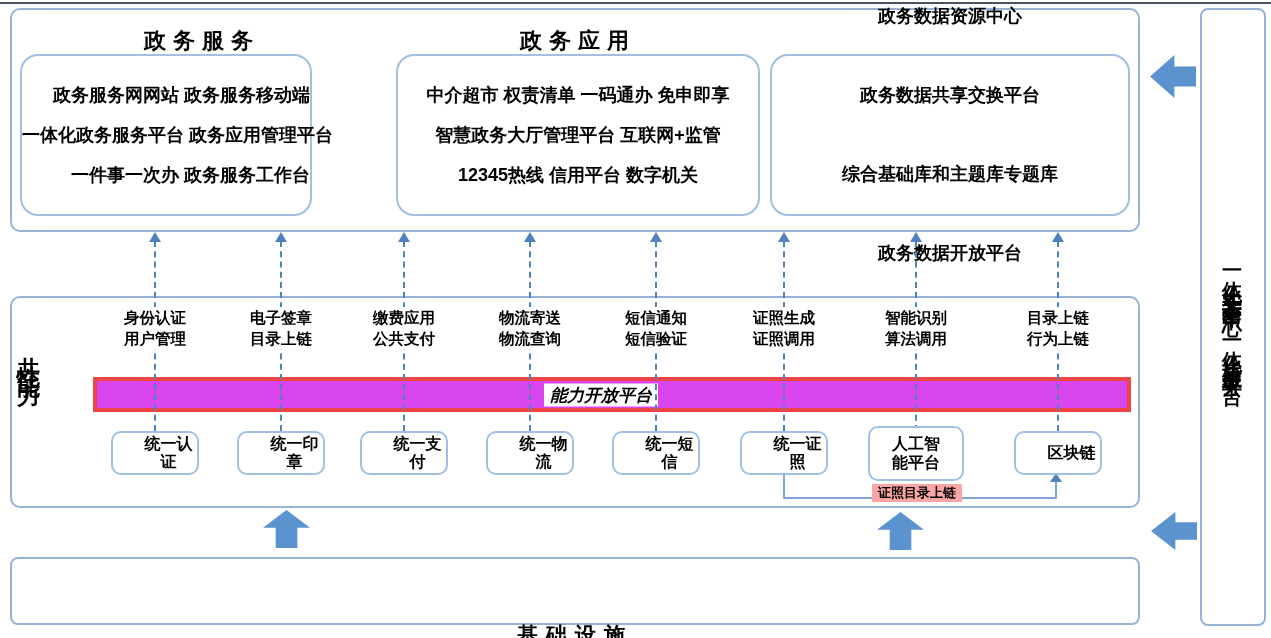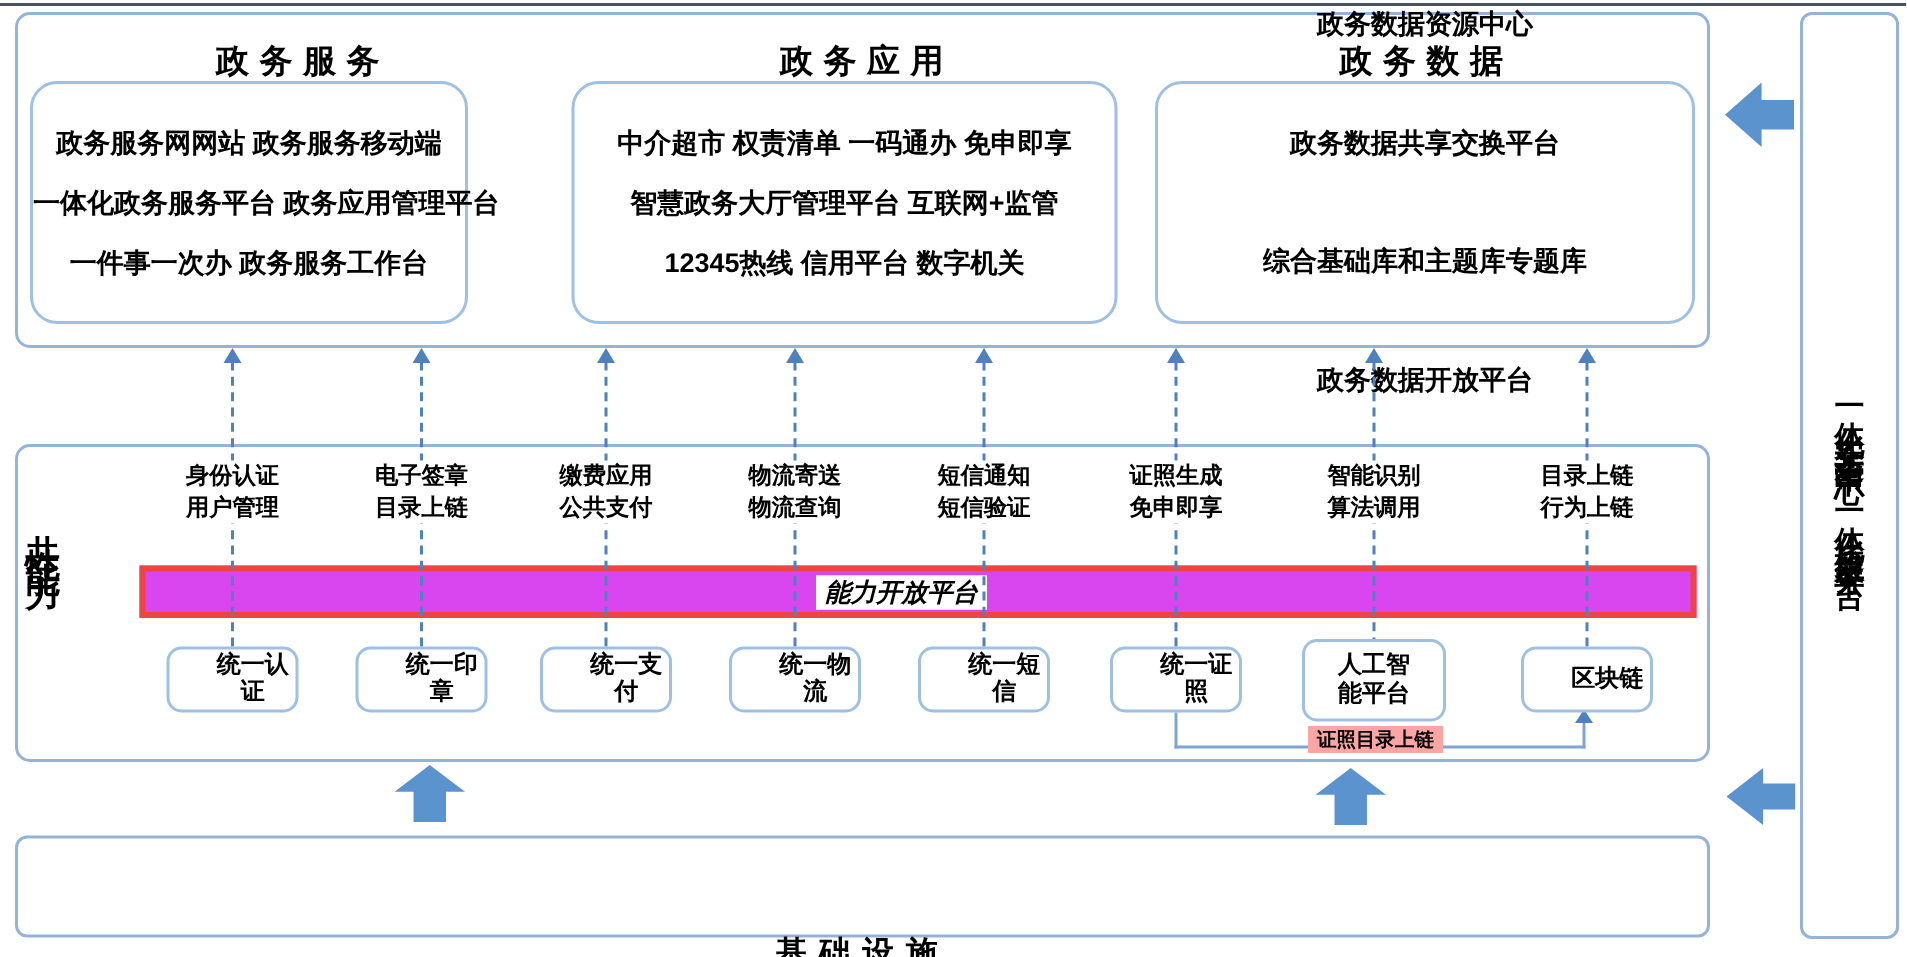--- a/index.html
+++ b/index.html
@@ -65,29 +65,28 @@
 </head>
 <body>
 
 <div id="stage">
 
   <div class="top-edge"></div>
 
   <div class="box" style="left:10px;top:8px;width:1130px;height:224px;">
     <div class="sec-title" style="left:190px;">政务服务</div>
     <div class="sec-title" style="left:566px;text-align:right;">政务应用</div>
-    <div class="sec-title" style="left:939px;">政务数据</div>
-
-    <div class="inner-box" style="left:8px;top:44px;width:292px;height:162px;line-height:40px;">
+
+    <div class="inner-box" style="left:8px;top:44px;width:292px;height:162px;line-height:40px;text-align:right;">
       <div class="ln">政务服务网网站 政务服务移动端</div>
       <div class="ln">一体化政务服务平台 政务应用管理平台</div>
       <div class="ln">一件事一次办 政务服务工作台</div>
     </div>
 
-    <div class="inner-box" style="left:369px;top:44px;width:364px;height:162px;line-height:40px;">
+    <div class="inner-box" style="left:384px;top:44px;width:364px;height:162px;line-height:40px;">
       <div class="ln">中介超市 权责清单 一码通办 免申即享</div>
       <div class="ln">智慧政务大厅管理平台 互联网+监管</div>
       <div class="ln">12345热线 信用平台 数字机关</div>
     </div>
 
     <div class="inner-box" style="left:758px;top:44px;width:360px;height:162px;line-height:37px;gap:42px;">
       <div class="ln">政务数据资源中心</div>
       <div class="ln">政务数据共享交换平台</div>
       <div class="ln">综合基础库和主题库专题库</div>
       <div class="ln">政务数据开放平台</div>
@@ -148,21 +147,21 @@
       <div>短信验证</div>
     </div>
     <div class="cap-box">统一短信</div>
   </div>
 
   <div class="col" style="left:784px;">
     <div class="dash"></div>
     <div class="dash-arrow"></div>
     <div class="col-label">
       <div>证照生成</div>
-      <div>免申即享</div>
+      <div>证照调用</div>
     </div>
     <div class="cap-box">统一证照</div>
   </div>
 
   <div class="col" style="left:916px;">
     <div class="dash"></div>
     <div class="dash-arrow"></div>
     <div class="col-label">
       <div>智能识别</div>
       <div>算法调用</div>

